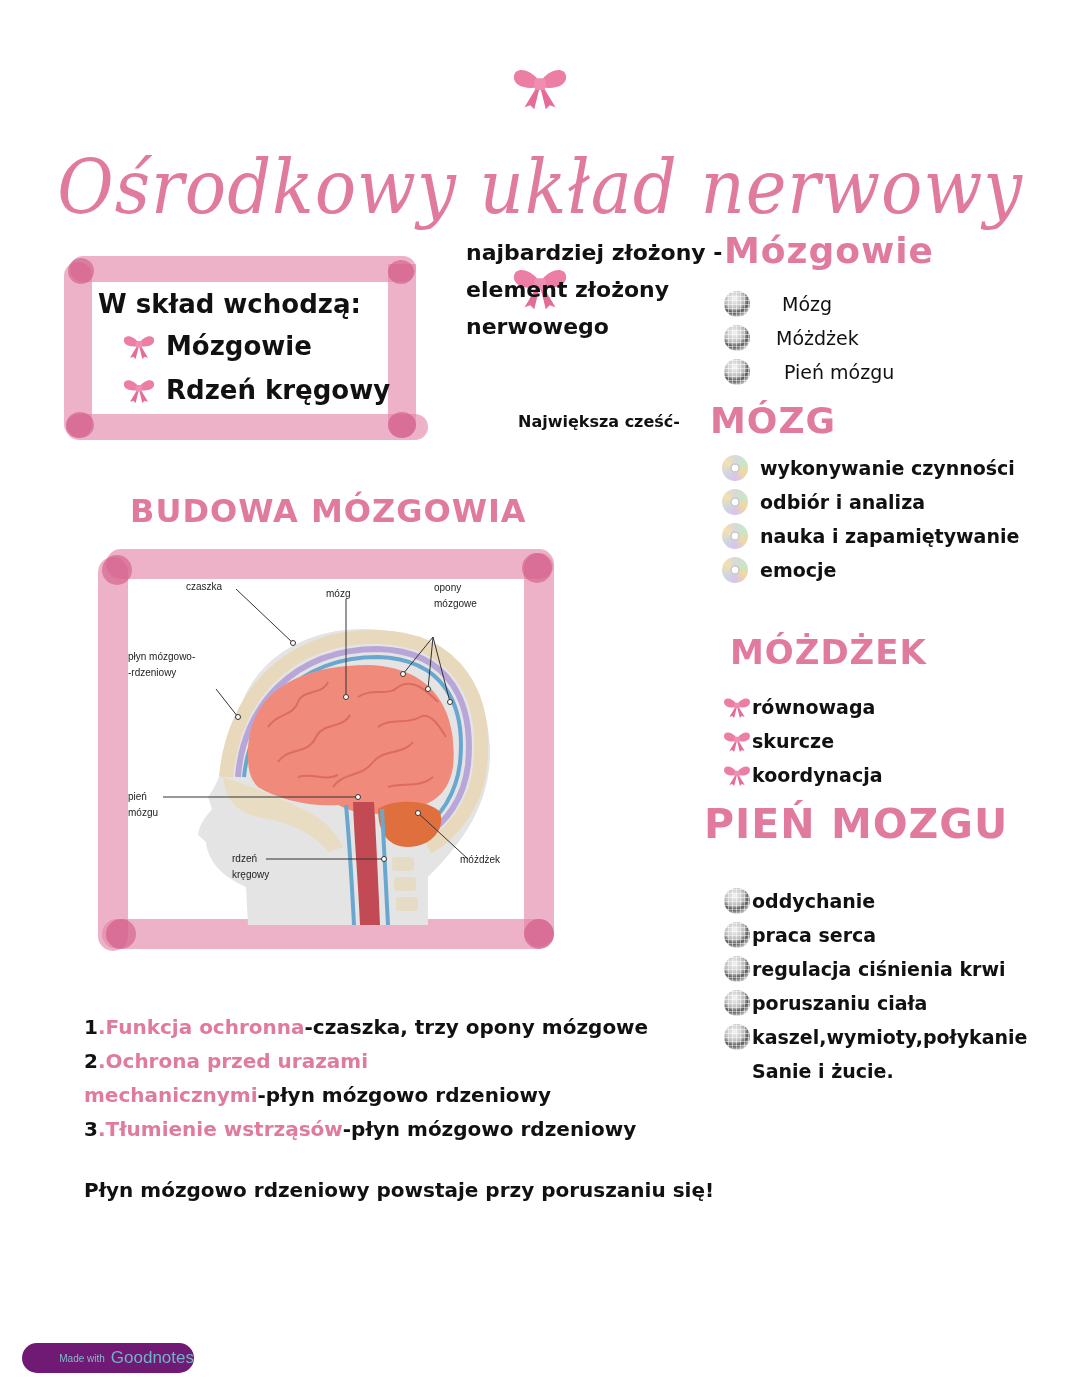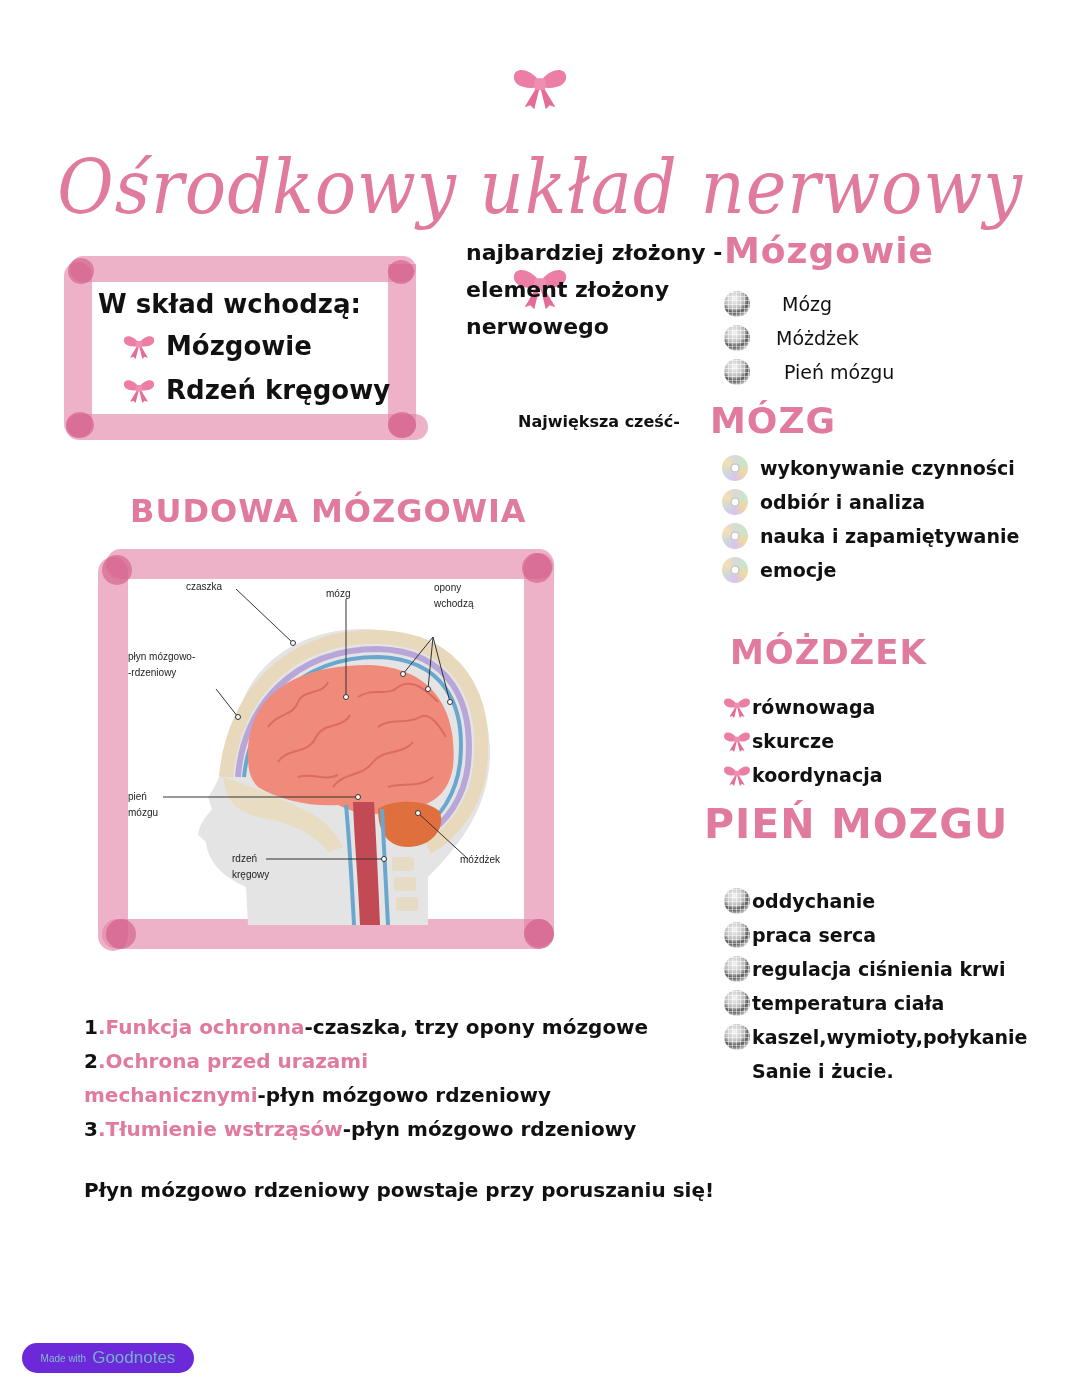--- a/index.html
+++ b/index.html
@@ -37,21 +37,21 @@
   .icon-cd {
     background:
       radial-gradient(circle, #fff 0 3px, #cfcfcf 3px 5px, transparent 5px),
       conic-gradient(#d9d9d9, #c8e6c9, #f2d7a0, #d7c4ef, #cfd8dc, #f5e0b0, #d9d9d9);
   }
   .bow-sm { width:30px; height:24px; flex:none; }
   .sec-head { font-size:34px; color:#e07a9e; font-weight:bold; letter-spacing:1px; }
   .diagram-label { position:absolute; font-size:10px; color:#222; line-height:16px; font-family:"Liberation Sans", sans-serif; }
   .badge {
     left:22px; top:1343px; width:172px; height:30px; border-radius:16px;
-    background:#6d28d9; display:flex; align-items:center; justify-content:center; gap:6px;
+    background:#701a75; display:flex; align-items:center; justify-content:flex-end; gap:6px;
   }
 </style>
 </head>
 <body>
 
 <svg width="0" height="0" style="position:absolute">
   <defs>
     <symbol id="bow" viewBox="0 0 60 50">
       <path d="M30 20 C20 5, 4 4, 3 14 C2 24, 16 28, 28 25 Z" fill="#ec7ea6"></path>
       <path d="M30 20 C40 5, 56 4, 57 14 C58 24, 44 28, 32 25 Z" fill="#ec7ea6"></path>
@@ -208,21 +208,21 @@
       <circle cx="110" cy="140" r="2.5"></circle>
         <circle cx="230" cy="220" r="2.5"></circle>
       <circle cx="256" cy="282" r="2.5"></circle>
         <circle cx="290" cy="236" r="2.5"></circle>
     </g>
   </svg>
   <div class="diagram-label" style="left:58px; top:2px;">czaszka</div>
   <div class="diagram-label" style="left:198px; top:9px;">mózg</div>
   <div class="diagram-label" style="left:306px; top:3px;">
     <div>opony</div>
-    <div>wchodzą</div>
+    <div>mózgowe</div>
   </div>
   <div class="diagram-label" style="left:0px; top:72px;">
     <div>płyn mózgowo-</div>
     <div>-rdzeniowy</div>
   </div>
   <div class="diagram-label" style="left:0px; top:212px;">
     <div>pień</div>
     <div>mózgu</div>
   </div>
   <div class="diagram-label" style="left:104px; top:274px;">
@@ -263,21 +263,21 @@
   <div class="list-row">
       <span class="icon-disco"></span>
       <span style="margin-left:2px;">praca serca</span>
     </div>
   <div class="list-row">
       <span class="icon-disco"></span>
       <span style="margin-left:2px;">regulacja ciśnienia krwi</span>
     </div>
   <div class="list-row">
       <span class="icon-disco"></span>
-      <span style="margin-left:2px;">temperatura ciała</span>
+      <span style="margin-left:2px;">poruszaniu ciała</span>
     </div>
   <div class="list-row">
       <span class="icon-disco"></span>
       <span style="margin-left:2px;">kaszel,wymioty,połykanie</span>
     </div>
   <div class="list-row">
       <span style="margin-left:28px;">Sanie i żucie.</span>
     </div>
 </div>
 

